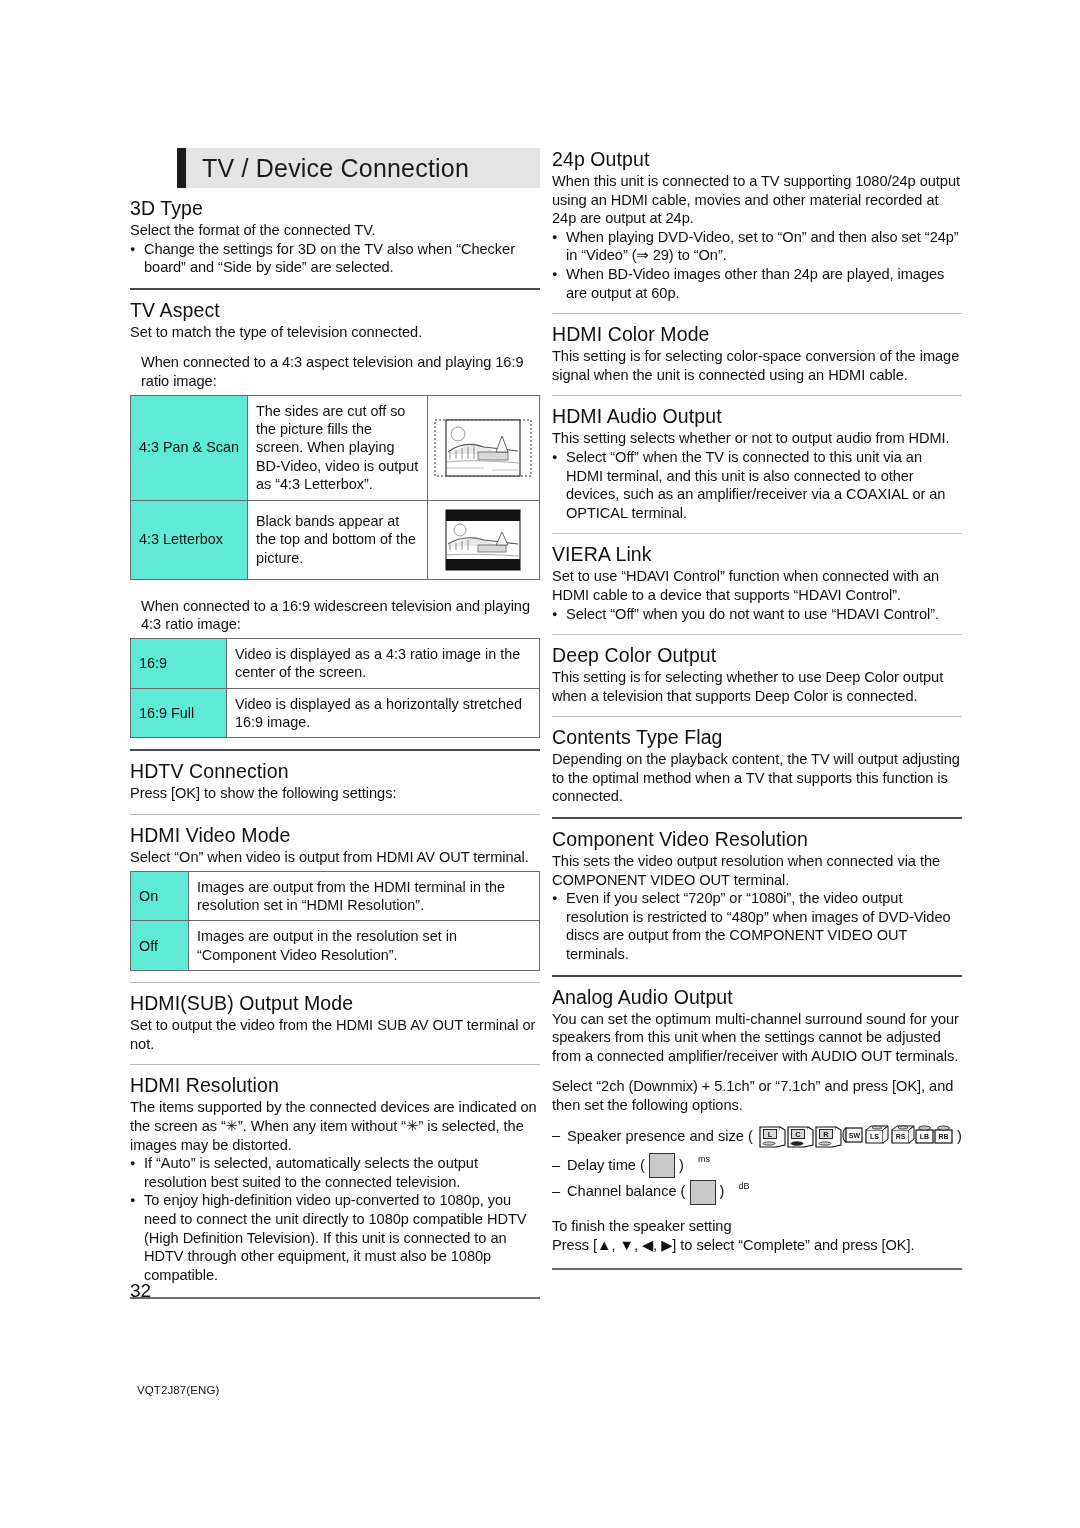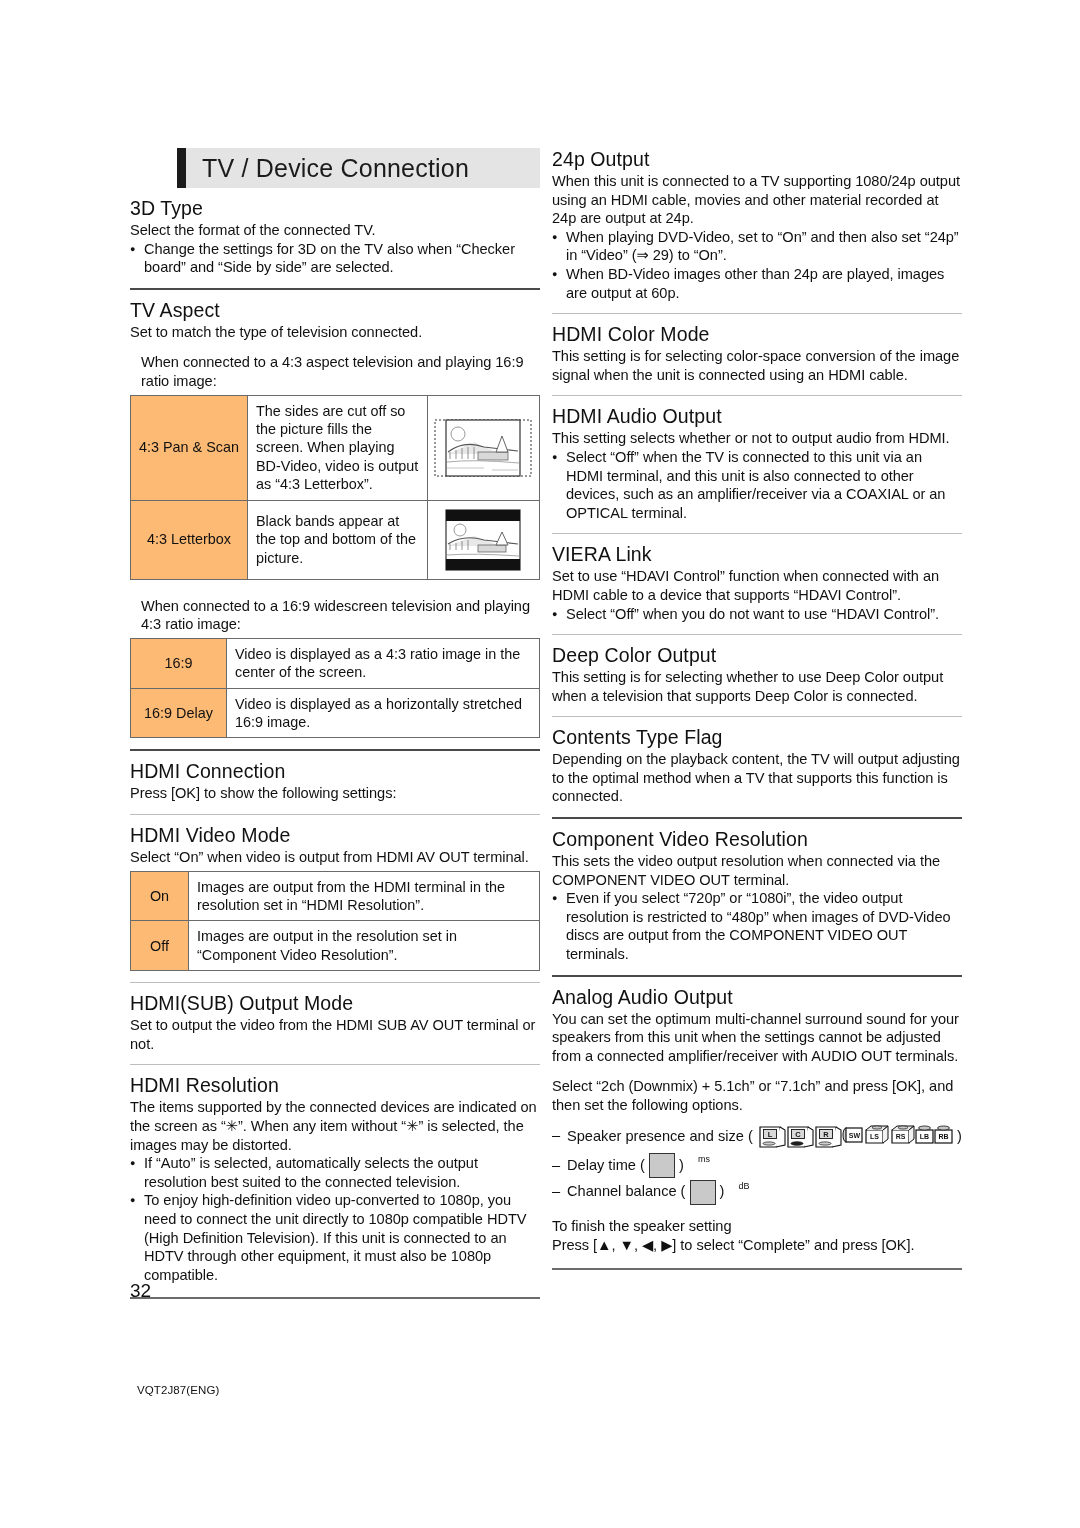--- a/index.html
+++ b/index.html
@@ -81,21 +81,21 @@
   table.opt {
     border-collapse: collapse; width: 100%;
     border: 1.5px solid #4a4a4a; margin: 4px 0 0 0;
   }
   table.opt td {
     border: 1px solid #6a6a6a; padding: 6px 8px;
     font-size: 14.4px; line-height: 18.4px; vertical-align: middle;
     color: #111;
   }
   table.opt td.lbl {
-    background: #fdba74; text-align: center; white-space: nowrap;
+    background: #5eead4; text-align: left; white-space: nowrap;
     vertical-align: middle;
   }
   table.opt td.desc { background: #fff; }
   table.opt td.pic  { background: #fff; width: 112px; padding: 5px 6px; }
   .w-aspect td.lbl { width: 96px; }
   .w-wide  td.lbl { width: 96px; }
   .w-onoff td.lbl { width: 58px; }
 
   
   .thumb { display: block; }
@@ -194,29 +194,29 @@
     <div class="gap-l"></div>
     <p class="body indent">When connected to a 16:9 widescreen television and playing 4:3 ratio image:</p>
 
     <table class="opt w-wide">
       <tbody>
           <tr>
         <td class="lbl">16:9</td>
         <td class="desc">Video is displayed as a 4:3 ratio image in the center of the screen.</td>
       </tr>
       <tr>
-        <td class="lbl">16:9 Delay</td>
+        <td class="lbl">16:9 Full</td>
         <td class="desc">Video is displayed as a horizontally stretched 16:9 image.</td>
       </tr>
     </tbody>
       </table>
 
     <hr class="hr-major">
 
-    <h2 class="sec">HDMI Connection</h2>
+    <h2 class="sec">HDTV Connection</h2>
     <p class="body">Press [OK] to show the following settings:</p>
 
     <hr class="hr-minor">
 
     <h2 class="sec">HDMI Video Mode</h2>
     <p class="body">Select “On” when video is output from HDMI AV OUT terminal.</p>
 
     <table class="opt w-onoff">
       <tbody>
           <tr>

